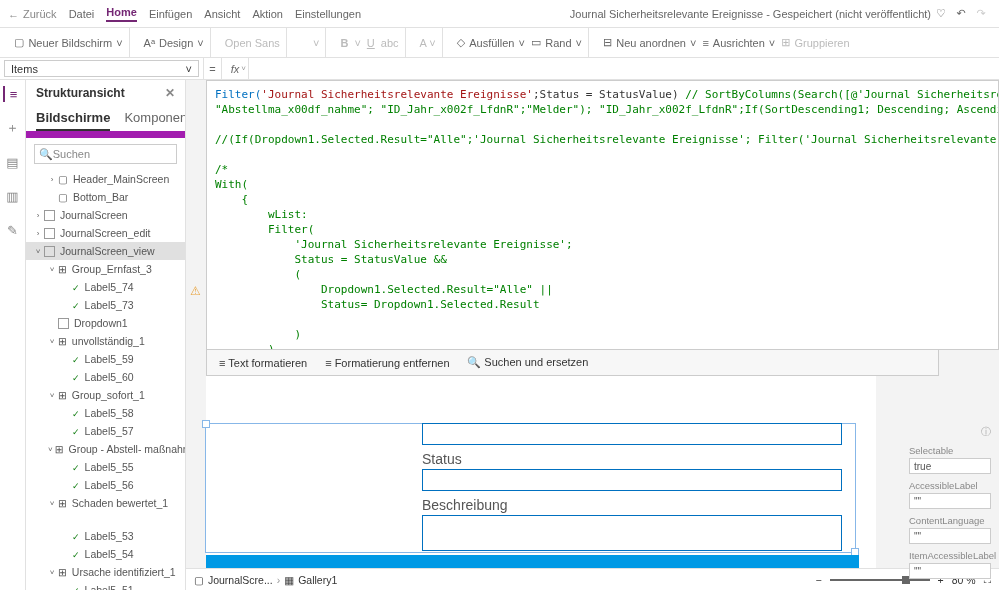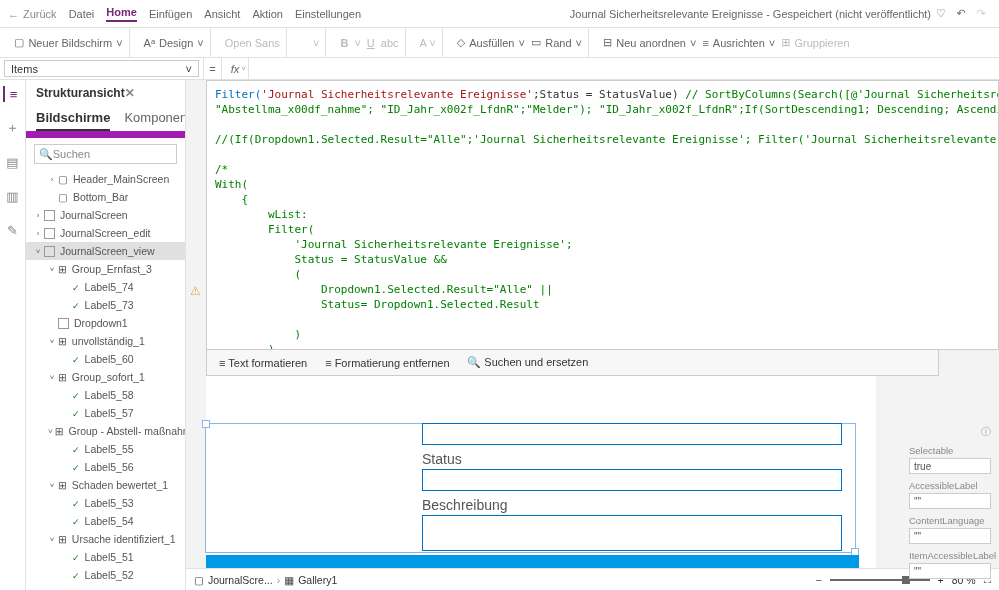--- a/index.html
+++ b/index.html
@@ -19,21 +19,21 @@
 .formula-row { display: flex; align-items: stretch; height: 22px; border-bottom: 1px solid #e1e1e1; }
 .formula-row .prop-select { width: 195px; border: 1px solid #ccc; margin: 2px 4px; font-size: 11px; padding: 0 6px; display: flex; align-items: center; justify-content: space-between; }
 .formula-row .eq { width: 18px; display: flex; align-items: center; justify-content: center; color: #666; border-left: 1px solid #e1e1e1; }
 .formula-row .fx { width: 28px; display: flex; align-items: center; justify-content: center; font-style: italic; color: #666; border-left: 1px solid #e1e1e1; border-right: 1px solid #e1e1e1; position: relative; }
 .formula-row .fx::after { content:"˅"; font-size:8px; position:absolute; right:2px; color:#999; }
 .main { display: flex; height: 510px; position: relative; }
 .rail { width: 26px; border-right: 1px solid #e1e1e1; display: flex; flex-direction: column; align-items: center; padding-top: 6px; gap: 18px; }
 .rail .ricon { width: 16px; height: 16px; color: #888; display:flex; align-items:center; justify-content:center; font-size:13px; }
 .rail .ricon.active { border-left: 2px solid #742774; color:#742774; padding-left:2px; margin-left:-2px; width:18px; }
 .tree-panel { width: 160px; border-right: 1px solid #e1e1e1; background: #fff; display: flex; flex-direction: column; overflow: hidden; }
-.tree-panel .hdr { display: flex; align-items: center; padding: 6px 10px; font-weight: 600; font-size: 12px;}
+.tree-panel .hdr { display: flex; align-items: center; justify-content: space-between; padding: 6px 10px; font-weight: 600; font-size: 12px;}
 .tree-panel .tabs { display: flex; border-bottom: 7px solid #a21caf; padding: 0 10px; gap: 14px; font-size: 13px; }
 .tree-panel .tabs .t { padding: 4px 0; color: #666; }
 .tree-panel .tabs .t.active { font-weight: 600; border-bottom: 2px solid #333; color: #333; }
 .tree-panel .search { margin: 6px 8px; border: 1px solid #ccc; height: 20px; display: flex; align-items: center; padding: 0 4px; font-size: 11px; color: #888; }
 .tree-body { overflow-y: auto; flex: 1; font-size: 10.5px; }
 .tree-body .row { display: flex; align-items: center; height: 18px; padding-left: 4px; gap: 2px; white-space: nowrap; color: #555;}
 .tree-body .row .chev { width: 8px; font-size: 8px; color: #666; text-align:center;}
 .tree-body .row .ic { width: 11px; height: 11px; border: 1px solid #999; margin-right: 3px; display:inline-block;}
 .tree-body .row.sel { background: #e0e0e0; }
 .tree-body .check::before { content:"✓"; color:#107c10; font-size:9px; margin-right:3px; }
@@ -201,20 +201,25 @@
           <span>Dropdown1</span>
         </div>
         <div class="row" style="padding-left: 22px;">
           <span class="chev">˅</span>
           <span style="margin-right:3px">⊞</span>
           <span>unvollständig_1</span>
         </div>
         <div class="row" style="padding-left: 36px;">
           <span class="chev"></span>
           <span class="check"></span>
+          <span>Label5_59</span>
+        </div>
+        <div class="row" style="padding-left: 36px;">
+          <span class="chev"></span>
+          <span class="check"></span>
           <span>Label5_60</span>
         </div>
         <div class="row" style="padding-left: 22px;">
           <span class="chev">˅</span>
           <span style="margin-right:3px">⊞</span>
           <span>Group_sofort_1</span>
         </div>
         <div class="row" style="padding-left: 36px;">
           <span class="chev"></span>
           <span class="check"></span>
@@ -238,21 +243,21 @@
         <div class="row" style="padding-left: 36px;">
           <span class="chev"></span>
           <span class="check"></span>
           <span>Label5_56</span>
         </div>
         <div class="row" style="padding-left: 22px;">
           <span class="chev">˅</span>
           <span style="margin-right:3px">⊞</span>
           <span>Schaden bewertet_1</span>
         </div>
-        <div class="row" style="padding-left: 36px;">
+        <div class="row" style="padding-left: 36px; margin-top: 15px;">
           <span class="chev"></span>
           <span class="check"></span>
           <span>Label5_53</span>
         </div>
         <div class="row" style="padding-left: 36px;">
           <span class="chev"></span>
           <span class="check"></span>
           <span>Label5_54</span>
         </div>
         <div class="row" style="padding-left: 22px;">

